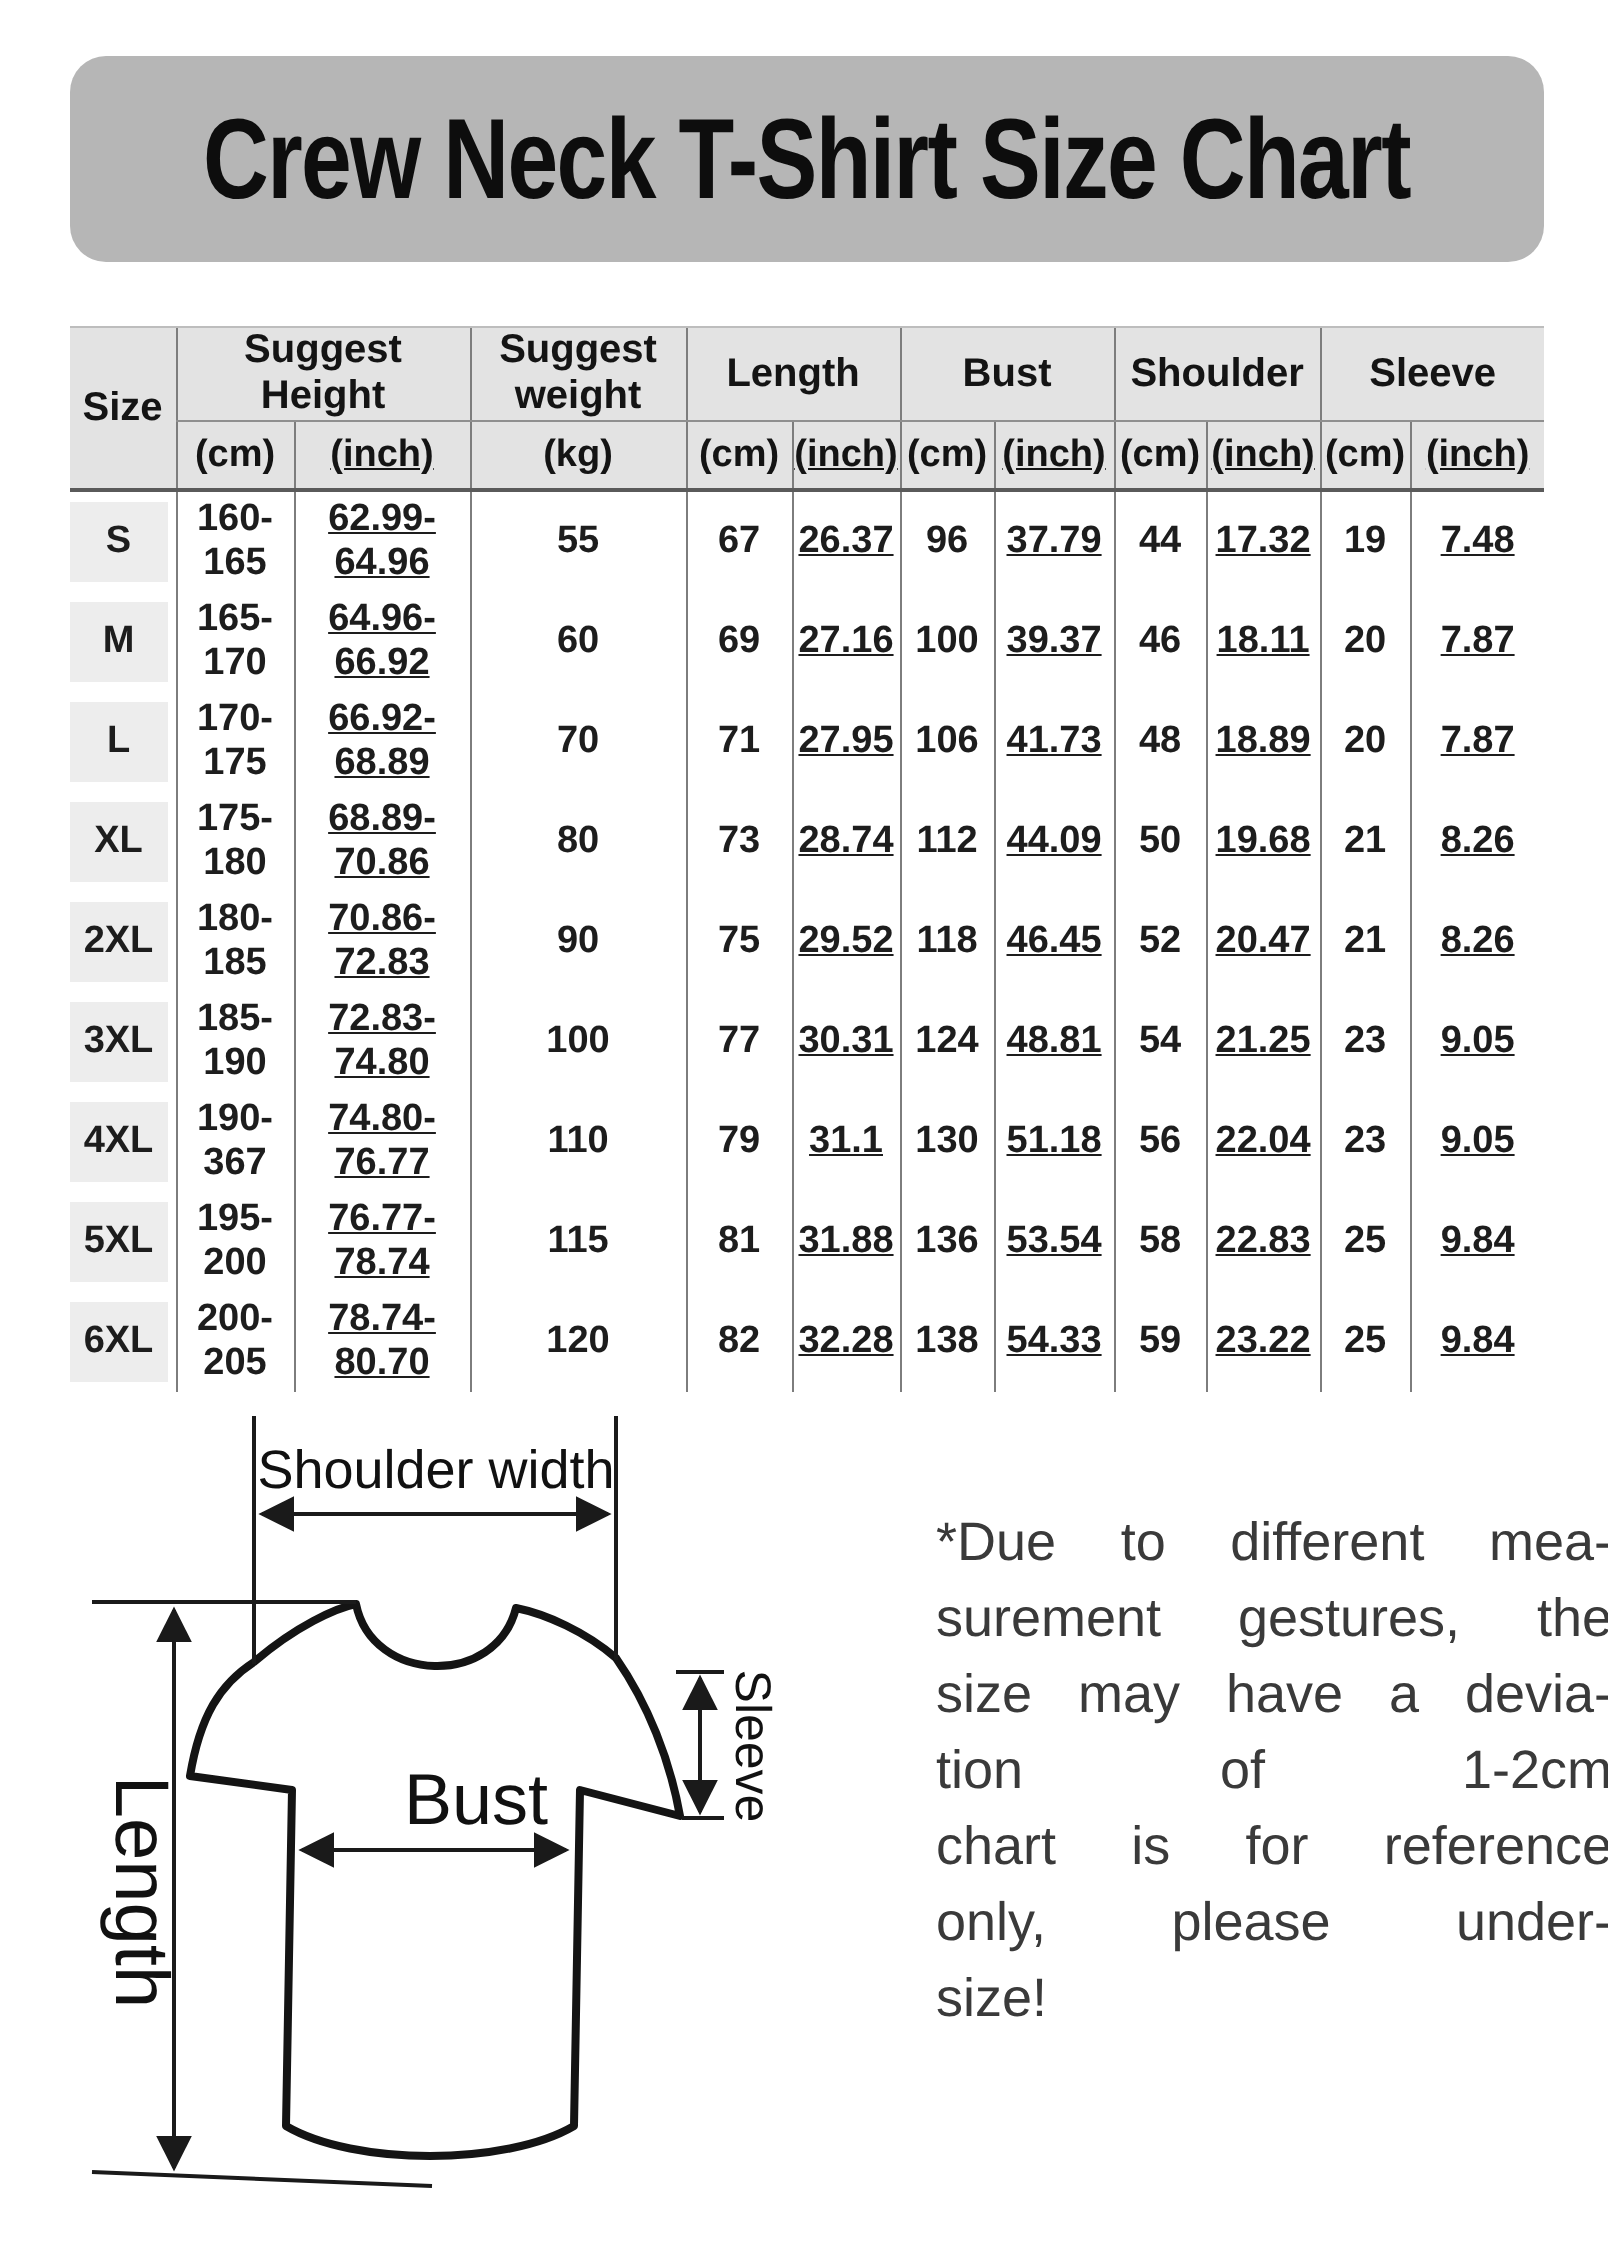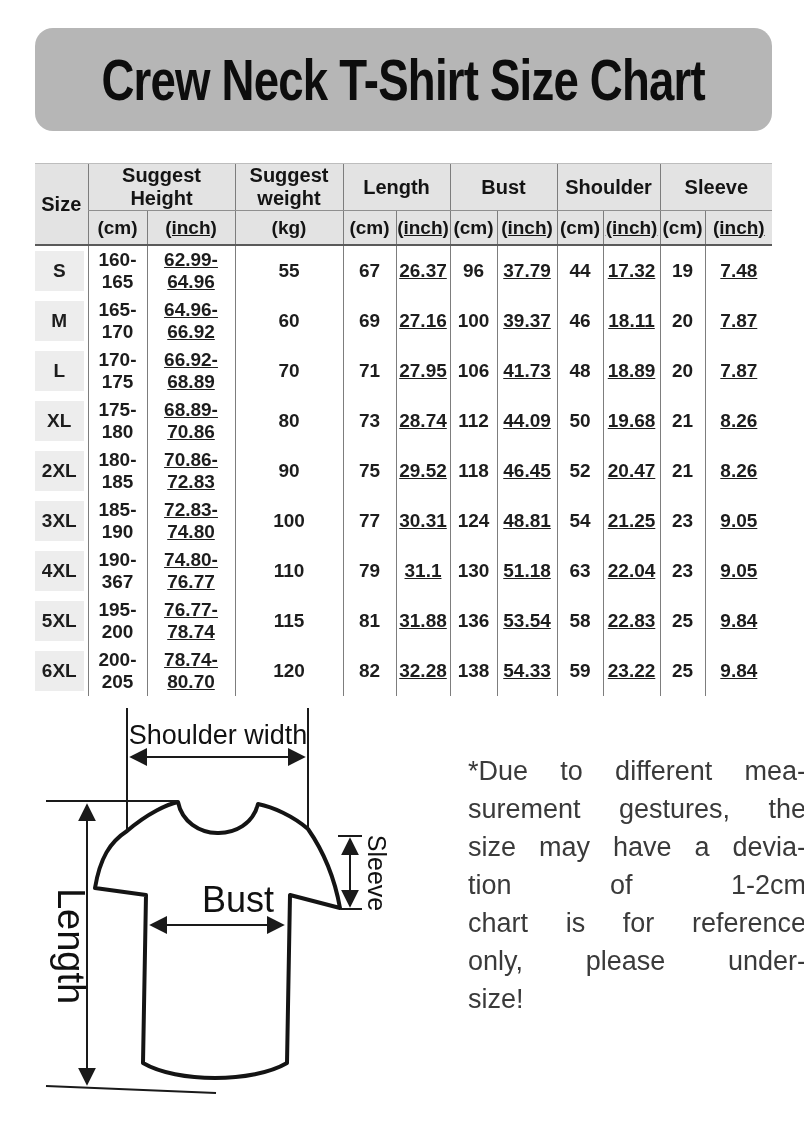--- a/index.html
+++ b/index.html
@@ -185,21 +185,21 @@
           <td class="size-cell">
             <div class="size-chip">4XL</div>
           </td>
           <td class="bl">190-367</td>
           <td class="bl inch">74.80-76.77</td>
           <td class="bl">110</td>
           <td class="bl">79</td>
           <td class="bl inch">31.1</td>
           <td class="bl">130</td>
           <td class="bl inch">51.18</td>
-          <td class="bl">63</td>
+          <td class="bl">56</td>
           <td class="bl inch">22.04</td>
           <td class="bl">23</td>
           <td class="bl inch">9.05</td>
         </tr>
         <tr>
           <td class="size-cell">
             <div class="size-chip">5XL</div>
           </td>
           <td class="bl">195-200</td>
           <td class="bl inch">76.77-78.74</td>

